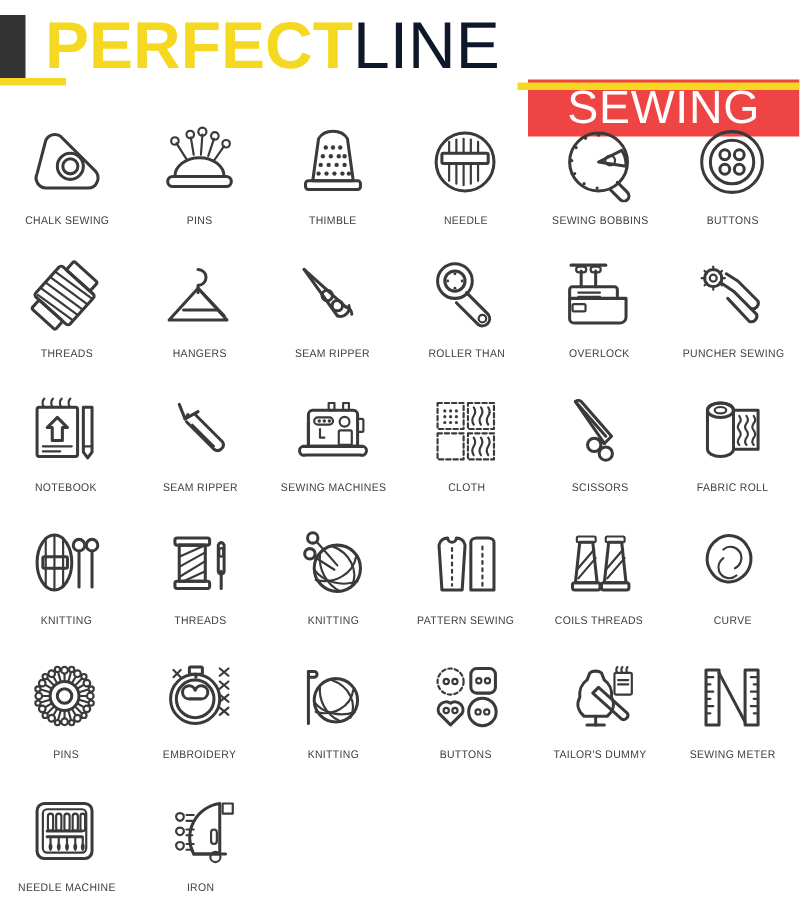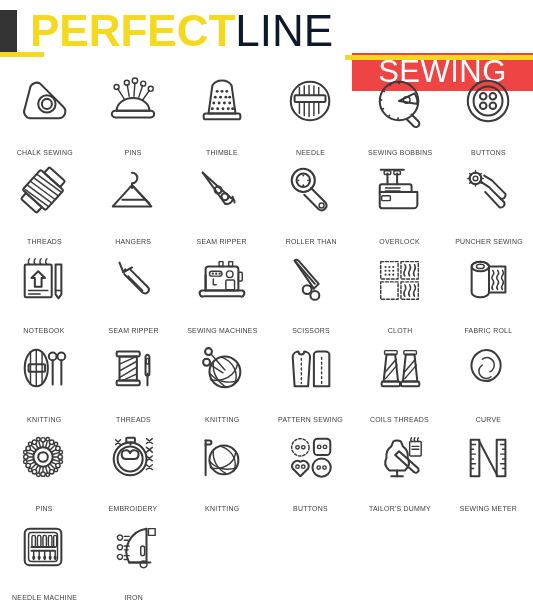--- a/index.html
+++ b/index.html
@@ -39,21 +39,21 @@
   }
 
   
   .grid{
     position:absolute;left:0;top:68px;width:533px;
     display:grid;
     grid-template-columns:repeat(6,1fr);
     grid-auto-rows:89px;
   }
   .cell{
-    display:flex;flex-direction:column;align-items:center;justify-content:space-between;
+    display:flex;flex-direction:column;align-items:center;justify-content:center;
     padding-top:4px;
   }
   .icon-wrap{
     width:60px;height:58px;display:flex;align-items:center;justify-content:center;
   }
   .icon-wrap svg{display:block;}
   .label{
     margin-top:5px;
     font-size:7.4px;line-height:9px;color:#3b3b3b;
     text-transform:uppercase;letter-spacing:0.25px;
@@ -315,50 +315,50 @@
             <rect class="ln-thin" x="27" y="10" width="4" height="5"></rect>
             <rect class="ln-thin" x="37" y="10" width="4" height="5"></rect>
             <rect class="ln-thin" x="47" y="21" width="4" height="9" rx="1"></rect>
           </svg>
         </div>
         <div class="label">SEWING MACHINES</div>
       </div>
       <div class="cell">
         <div class="icon-wrap">
           <svg viewBox="0 0 60 56" width="58" height="54">
-            <path class="ln" d="M13 9 a3 3 0 0 1 4 0 L38 33 L33 38 Z"></path>
-            <path class="ln" d="M13 9 L34 33"></path>
-            <circle class="ln" cx="26" cy="39" r="4.6"></circle>
-            <circle class="ln" cx="34" cy="45" r="4.6"></circle>
-            <path class="ln" d="M33 38 L29 35"></path>
-          </svg>
-        </div>
-        <div class="label">SCISSORS</div>
-      </div>
-      <div class="cell">
-        <div class="icon-wrap">
-          <svg viewBox="0 0 60 56" width="58" height="54">
             <rect class="ln-thin" x="10" y="10" width="18" height="18" stroke-dasharray="3 2"></rect>
             <rect class="ln-thin" x="31" y="10" width="18" height="18" stroke-dasharray="3 2"></rect>
             <rect class="ln-thin" x="10" y="31" width="18" height="18" stroke-dasharray="3 2"></rect>
             <rect class="ln-thin" x="31" y="31" width="18" height="18" stroke-dasharray="3 2"></rect>
             <circle class="fl" cx="15" cy="15.5" r="1.1"></circle>
             <circle class="fl" cx="19" cy="15.5" r="1.1"></circle>
             <circle class="fl" cx="23" cy="15.5" r="1.1"></circle>
             <circle class="fl" cx="15" cy="19.5" r="1.1"></circle>
             <circle class="fl" cx="19" cy="19.5" r="1.1"></circle>
             <circle class="fl" cx="23" cy="19.5" r="1.1"></circle>
             <circle class="fl" cx="15" cy="23.5" r="1.1"></circle>
             <circle class="fl" cx="19" cy="23.5" r="1.1"></circle>
             <circle class="fl" cx="23" cy="23.5" r="1.1"></circle>
             <path class="ln-thin" d="M35 13 q2 3 0 6 q-2 3 0 6 M40 13 q2 3 0 6 q-2 3 0 6 M45 13 q2 3 0 6 q-2 3 0 6"></path>
             <path class="ln-thin" d="M35 34 q2 3 0 6 q-2 3 0 6 M40 34 q2 3 0 6 q-2 3 0 6 M45 34 q2 3 0 6 q-2 3 0 6"></path>
           </svg>
         </div>
         <div class="label">CLOTH</div>
+      </div>
+      <div class="cell">
+        <div class="icon-wrap">
+          <svg viewBox="0 0 60 56" width="58" height="54">
+            <path class="ln" d="M13 9 a3 3 0 0 1 4 0 L38 33 L33 38 Z"></path>
+            <path class="ln" d="M13 9 L34 33"></path>
+            <circle class="ln" cx="26" cy="39" r="4.6"></circle>
+            <circle class="ln" cx="34" cy="45" r="4.6"></circle>
+            <path class="ln" d="M33 38 L29 35"></path>
+          </svg>
+        </div>
+        <div class="label">SCISSORS</div>
       </div>
       <div class="cell">
         <div class="icon-wrap">
           <svg viewBox="0 0 60 56" width="58" height="54">
             <path class="ln" d="M12 15 a9 5 0 0 1 18 0 L30 42 a9 5 0 0 1 -18 0 Z"></path>
             <ellipse class="ln" cx="21" cy="15" rx="9" ry="5"></ellipse>
             <ellipse class="ln-thin" cx="21" cy="15" rx="4" ry="2.2"></ellipse>
             <path class="ln" d="M30 15 L47 15 L47 42 L30 42"></path>
             <path class="ln-thin" d="M34 19 q2 3 0 5 q-2 3 0 5 q2 3 0 5 q-2 3 0 5"></path>
             <path class="ln-thin" d="M39 19 q2 3 0 5 q-2 3 0 5 q2 3 0 5 q-2 3 0 5"></path>

